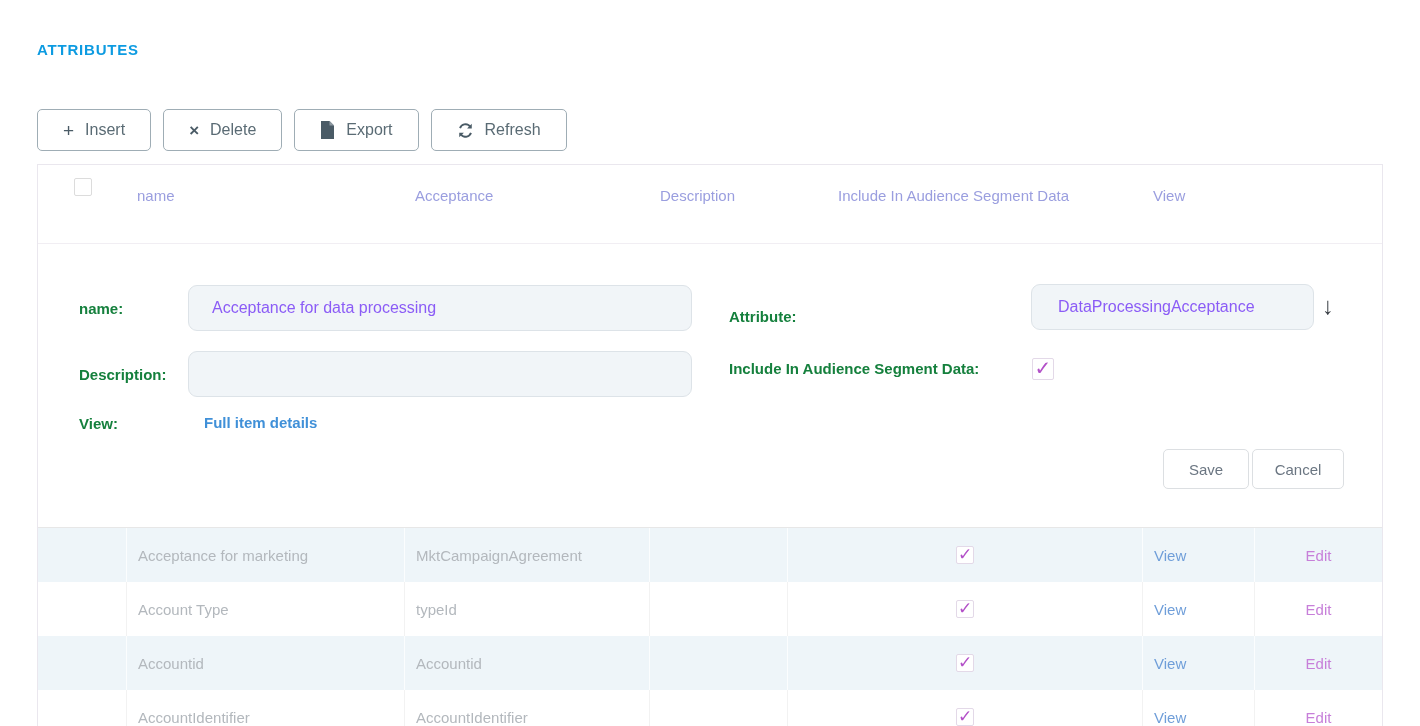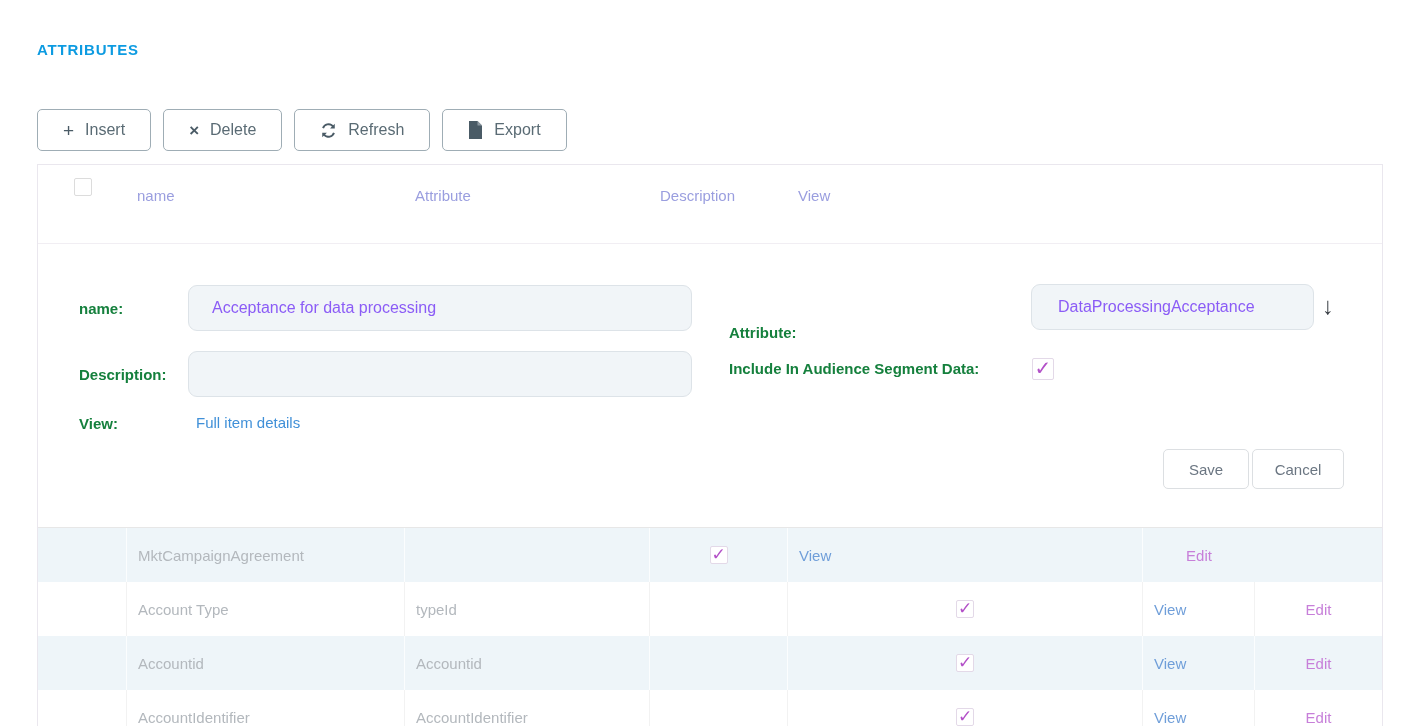--- a/index.html
+++ b/index.html
@@ -76,76 +76,78 @@
     <button class="tbtn">
       <span class="glyph">+</span>
       <span>Insert</span>
     </button>
     <button class="tbtn">
       <span class="glyph glyph-x">×</span>
       <span>Delete</span>
     </button>
     <button class="tbtn">
       <span>
+        <svg width="15" height="18" viewBox="0 0 15 18">
+            <path d="M1 0 H9.5 L14 4.5 V18 H1 Z" fill="#4a5b66"></path>
+            <path d="M9.5 0 L14 4.5 H9.5 Z" fill="#8d99a1"></path>
+          </svg>
+      </span>
+      <span>Export</span>
+    </button>
+    <button class="tbtn">
+      <span>
         <svg width="17" height="17" viewBox="0 0 16 16">
           <path d="M13.9 1.6 L13.9 6 L9.5 6 L11.2 4.3 A4.6 4.6 0 0 0 3.7 6.1 L2 5.5 A6.4 6.4 0 0 1 12.5 3 Z" fill="#4a5b66"></path>
           <path d="M2.1 14.4 L2.1 10 L6.5 10 L4.8 11.7 A4.6 4.6 0 0 0 12.3 9.9 L14 10.5 A6.4 6.4 0 0 1 3.5 13 Z" fill="#4a5b66"></path>
         </svg>
       </span>
       <span>Refresh</span>
     </button>
-    <button class="tbtn">
-      <span>
-        <svg width="15" height="18" viewBox="0 0 15 18">
-            <path d="M1 0 H9.5 L14 4.5 V18 H1 Z" fill="#4a5b66"></path>
-            <path d="M9.5 0 L14 4.5 H9.5 Z" fill="#8d99a1"></path>
-          </svg>
-      </span>
-      <span>Export</span>
-    </button>
   </div>
 
   <div class="table">
 
     <div class="thead grid-row">
       <div class="hcell-check">
         <span class="checkbox"></span>
       </div>
       <div class="hcell pad">name</div>
-      <div class="hcell pad">Attribute</div>
+      <div class="hcell pad">Acceptance</div>
       <div class="hcell pad">Description</div>
+      <div class="hcell incl">Include In Audience Segment Data</div>
       <div class="hcell pad">View</div>
       <div class="hcell"></div>
     </div>
 
     <div class="editform">
       <div class="flabel" style="left:41px; top:55px;">name:</div>
       <input class="finput" style="left: 150px; top: 41px; width: 504px;" value="Acceptance for data processing">
 
       <div class="flabel" style="left:41px; top:121px;">Description:</div>
       <input class="finput" style="left: 150px; top: 107px; width: 504px;" value="">
 
       <div class="flabel" style="left:41px; top:170px;">View:</div>
-      <a class="link form-link" style="left:158px; top:170px;">Full item details</a>
-
-      <div class="flabel" style="left:691px; top:79px;">Attribute:</div>
+      <a class="link form-link" style="left:166px; top:170px;font-weight:bold;">Full item details</a>
+
+      <div class="flabel" style="left:691px; top:63px;">Attribute:</div>
       <input class="finput centered" style="left: 993px; top: 40px; width: 283px;" value="DataProcessingAcceptance">
       <span class="arrow-down" style="left:1284px; top:50px;">↓</span>
 
       <div class="flabel" style="left:691px; top:115px;">Include In Audience Segment Data:</div>
       <span class="checkbox big checked form-check" style="left:994px; top:114px;">
         <span class="mark">✓</span>
       </span>
 
       <button class="fbtn" style="left:1125px; top:205px; width:86px; height:40px;">Save</button>
       <button class="fbtn" style="left:1214px; top:205px; width:92px; height:40px;">Cancel</button>
     </div>
 
     <div class="trow alt grid-row">
       <div class="tcell"></div>
+      <div class="tcell pad">Acceptance for marketing</div>
       <div class="tcell pad">MktCampaignAgreement</div>
       <div class="tcell"></div>
       <div class="tcell center">
         <span class="checkbox checked">
             <span class="mark">✓</span>
           </span>
       </div>
       <div class="tcell pad">
           <a class="view-link">View</a>
         </div>

